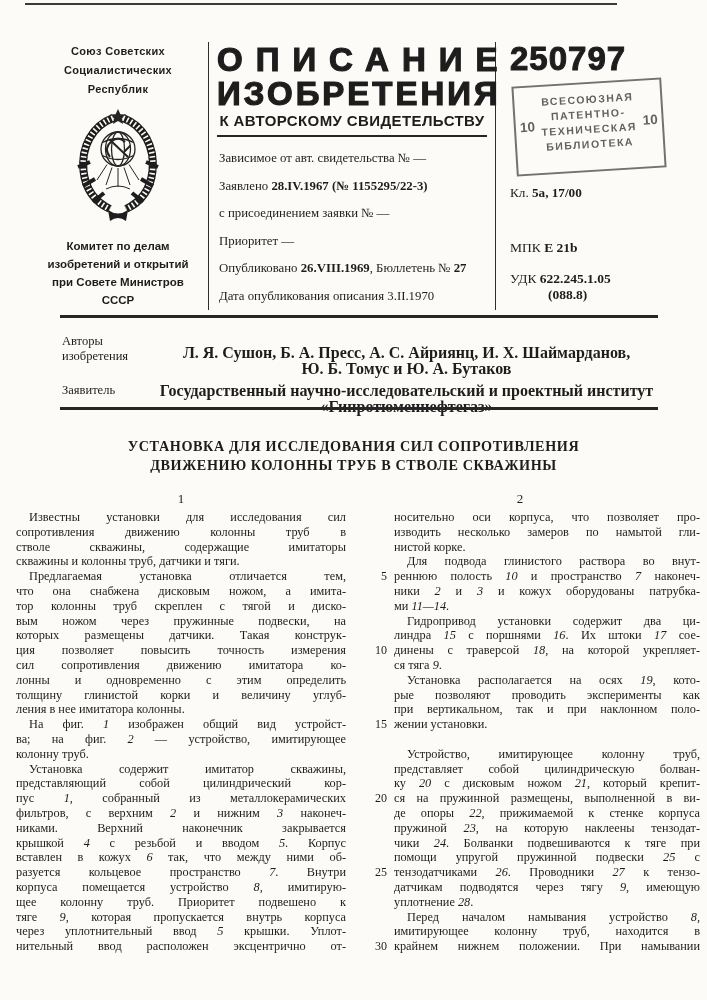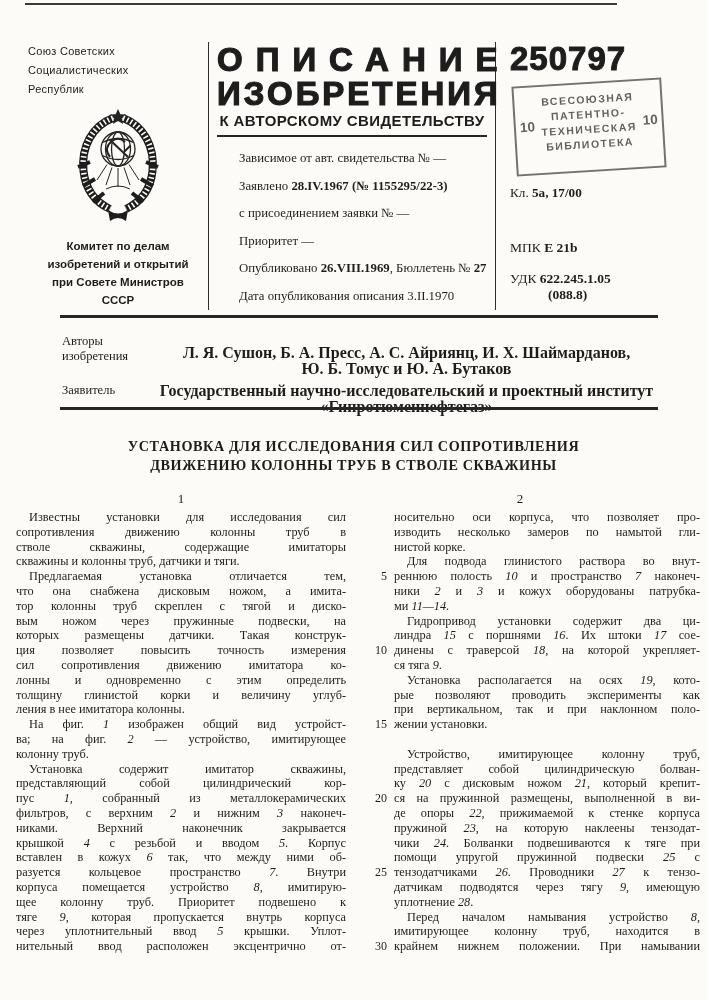--- a/index.html
+++ b/index.html
@@ -8,42 +8,42 @@
     background:#fcfbf7;color:#1d1d1d;overflow:hidden;
     font-family:"Liberation Serif","DejaVu Serif",serif;
   }
 
   .top-rule{position:absolute;top:3px;left:25px;width:592px;height:2px;background:#3a3a3a;}
 
   .header{position:absolute;top:42px;left:28px;width:664px;height:268px;display:flex;}
 
   
   .h-left{width:180px;flex:none;}
-  .country div{font-family:"Liberation Sans","DejaVu Sans",sans-serif;font-weight:normal;
-    font-size:11px;line-height:19px;letter-spacing:.3px;}
+  .country div{font-family:"Liberation Sans","DejaVu Sans",sans-serif;font-weight:bold;
+    font-size:11px;line-height:19px;text-align:center;letter-spacing:.3px;}
   .emblem{display:block;margin:2px auto 0;}
   .committee{margin-top:12px;}
   .committee div{font-family:"Liberation Sans","DejaVu Sans",sans-serif;font-weight:bold;
     font-size:11.5px;line-height:18px;text-align:center;}
 
   
   .h-center{width:288px;flex:none;box-sizing:border-box;
     border-left:1.5px solid #2e2e2e;border-right:1.5px solid #2e2e2e;
     padding:0 8px;text-align:center;}
   .doc1{font-family:"Liberation Sans","DejaVu Sans",sans-serif;font-weight:700;
     font-size:33px;line-height:36px;letter-spacing:13px;margin-right:-13px;
     -webkit-text-stroke:1.2px #1d1d1d;white-space:nowrap;}
   .doc2{font-family:"Liberation Sans","DejaVu Sans",sans-serif;font-weight:700;
     font-size:33px;line-height:32px;letter-spacing:3px;margin-right:-3px;
     -webkit-text-stroke:1.2px #1d1d1d;white-space:nowrap;}
   .subtitle{font-family:"Liberation Sans","DejaVu Sans",sans-serif;font-weight:bold;
     font-size:15px;line-height:18px;margin-top:2px;letter-spacing:.4px;white-space:nowrap;}
   .center-rule{height:2px;background:#262626;margin-top:5px;}
   .meta{margin-top:8px;text-align:left;padding-left:2px;}
-  .meta .meta-line{font-size:12.8px;line-height:27.5px;white-space:nowrap;margin-left:20px;}
+  .meta .meta-line{font-size:12.8px;line-height:27.5px;white-space:nowrap;}
 
   
   .h-right{flex:1;padding-left:14px;}
   .patent-number{font-family:"Liberation Sans","DejaVu Sans",sans-serif;font-weight:700;
     font-size:33px;line-height:34px;letter-spacing:1px;-webkit-text-stroke:1px #1d1d1d;}
   .stamp{width:146px;height:86px;border:2.2px solid rgba(45,45,45,.78);
     transform:rotate(-3.5deg);margin:6px 0 0 4px;position:relative;color:#474747;opacity:.85;}
   .stamp-lines{padding-top:8px;text-align:center;}
   .stamp-lines div{font-family:"Liberation Sans","DejaVu Sans",sans-serif;font-weight:bold;
     font-size:10.5px;line-height:15px;letter-spacing:1.5px;text-shadow:.5px 0 0 #fcfbf7;}

